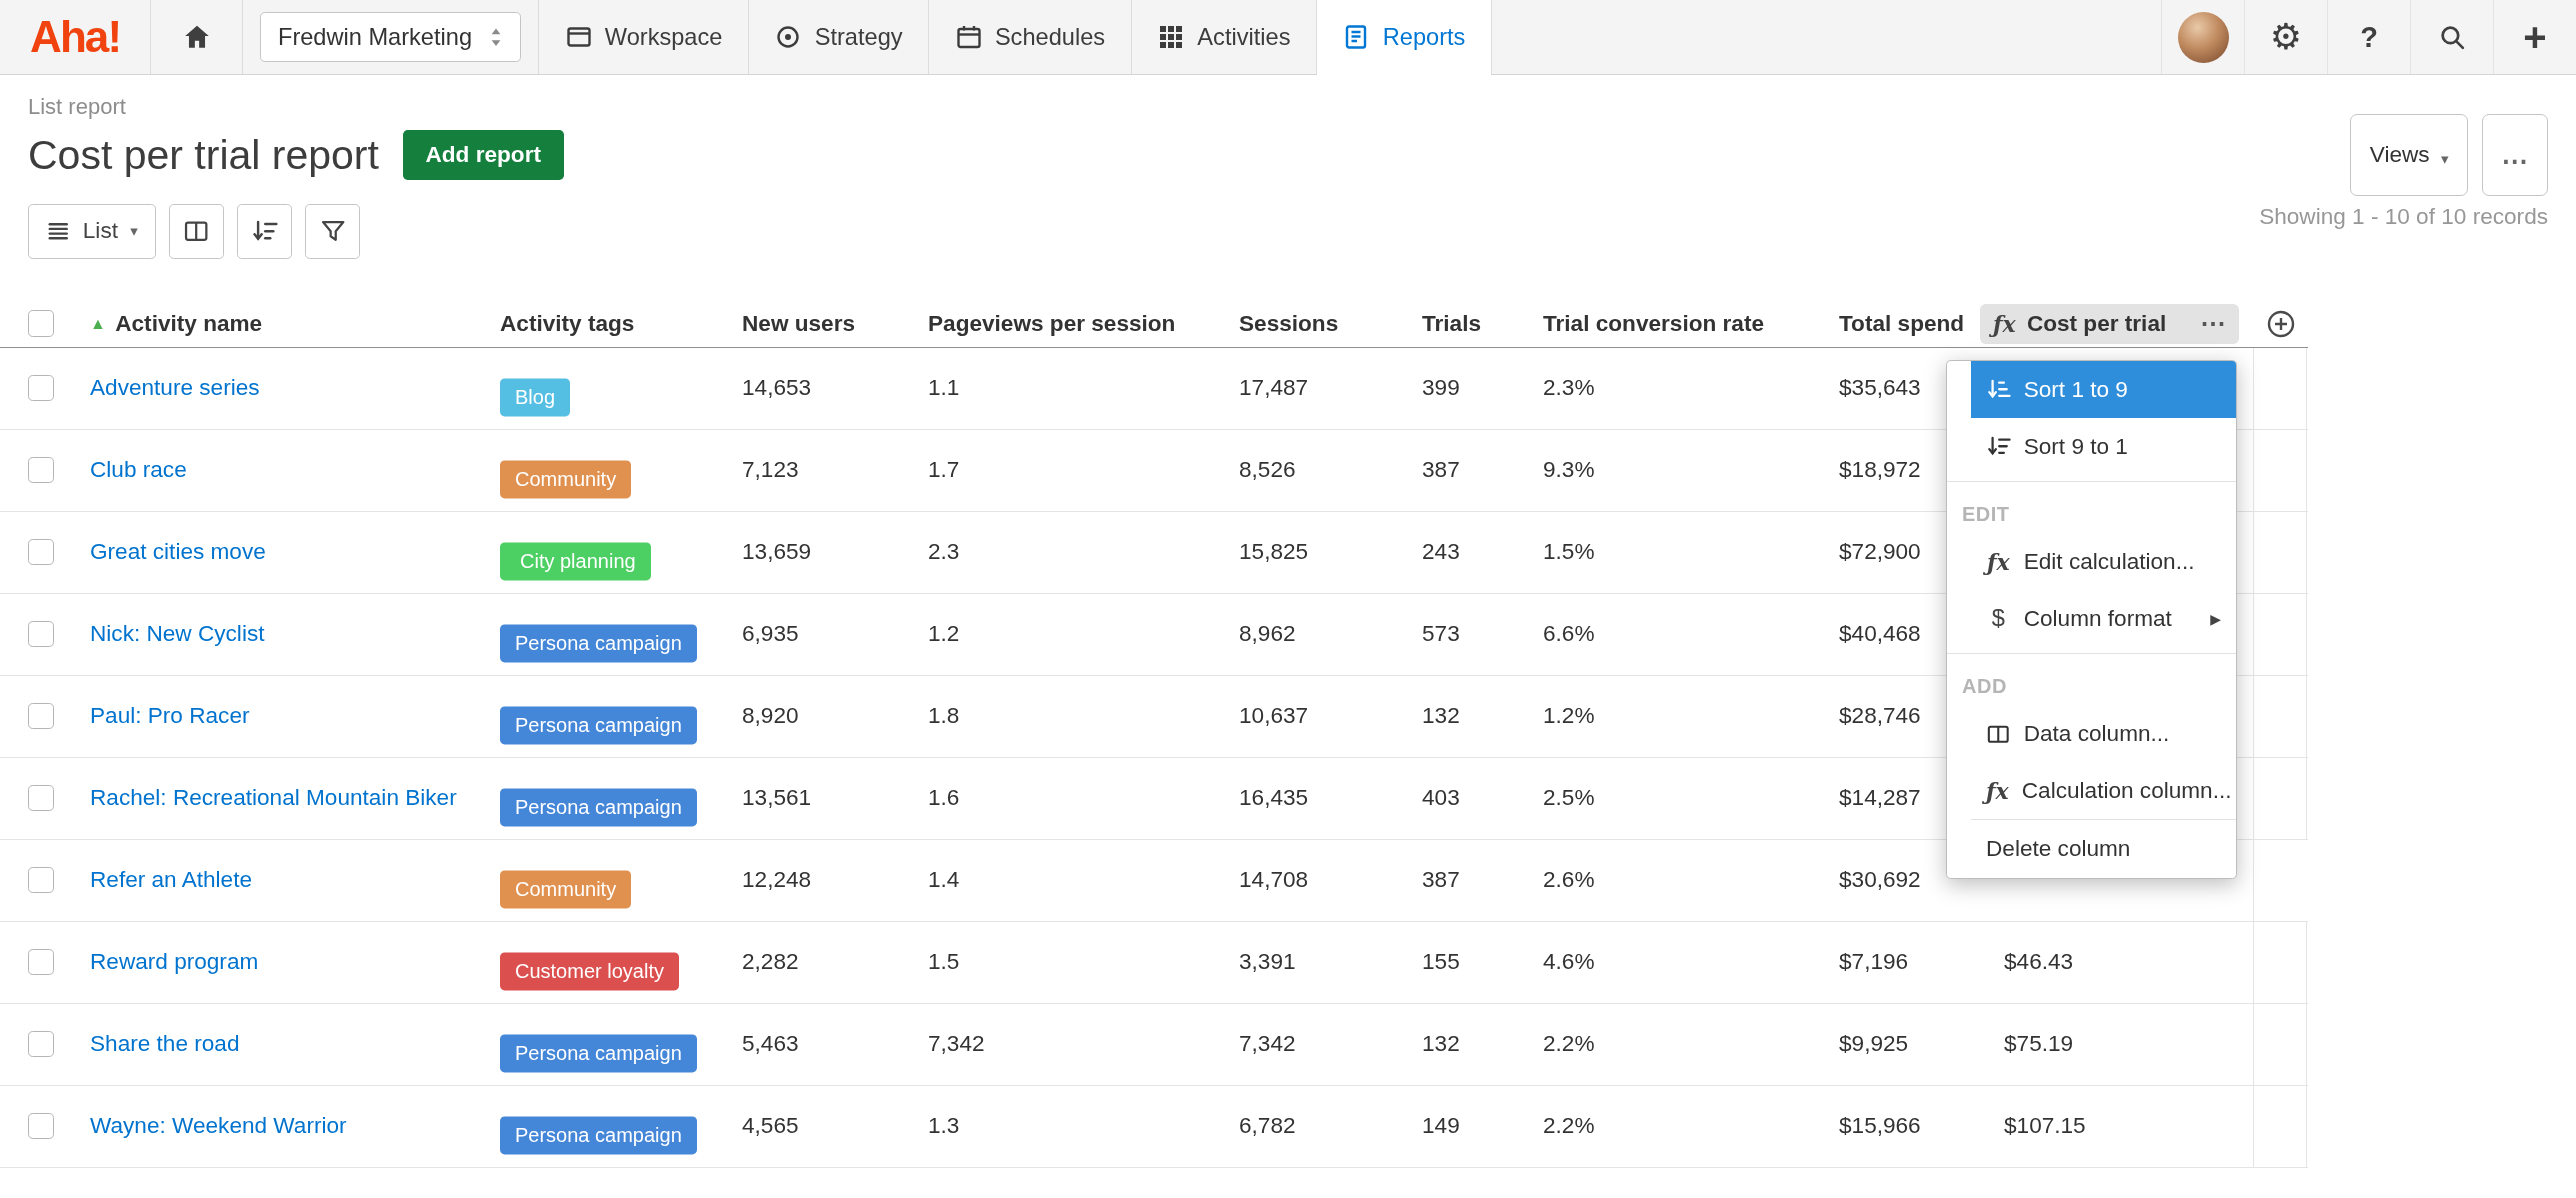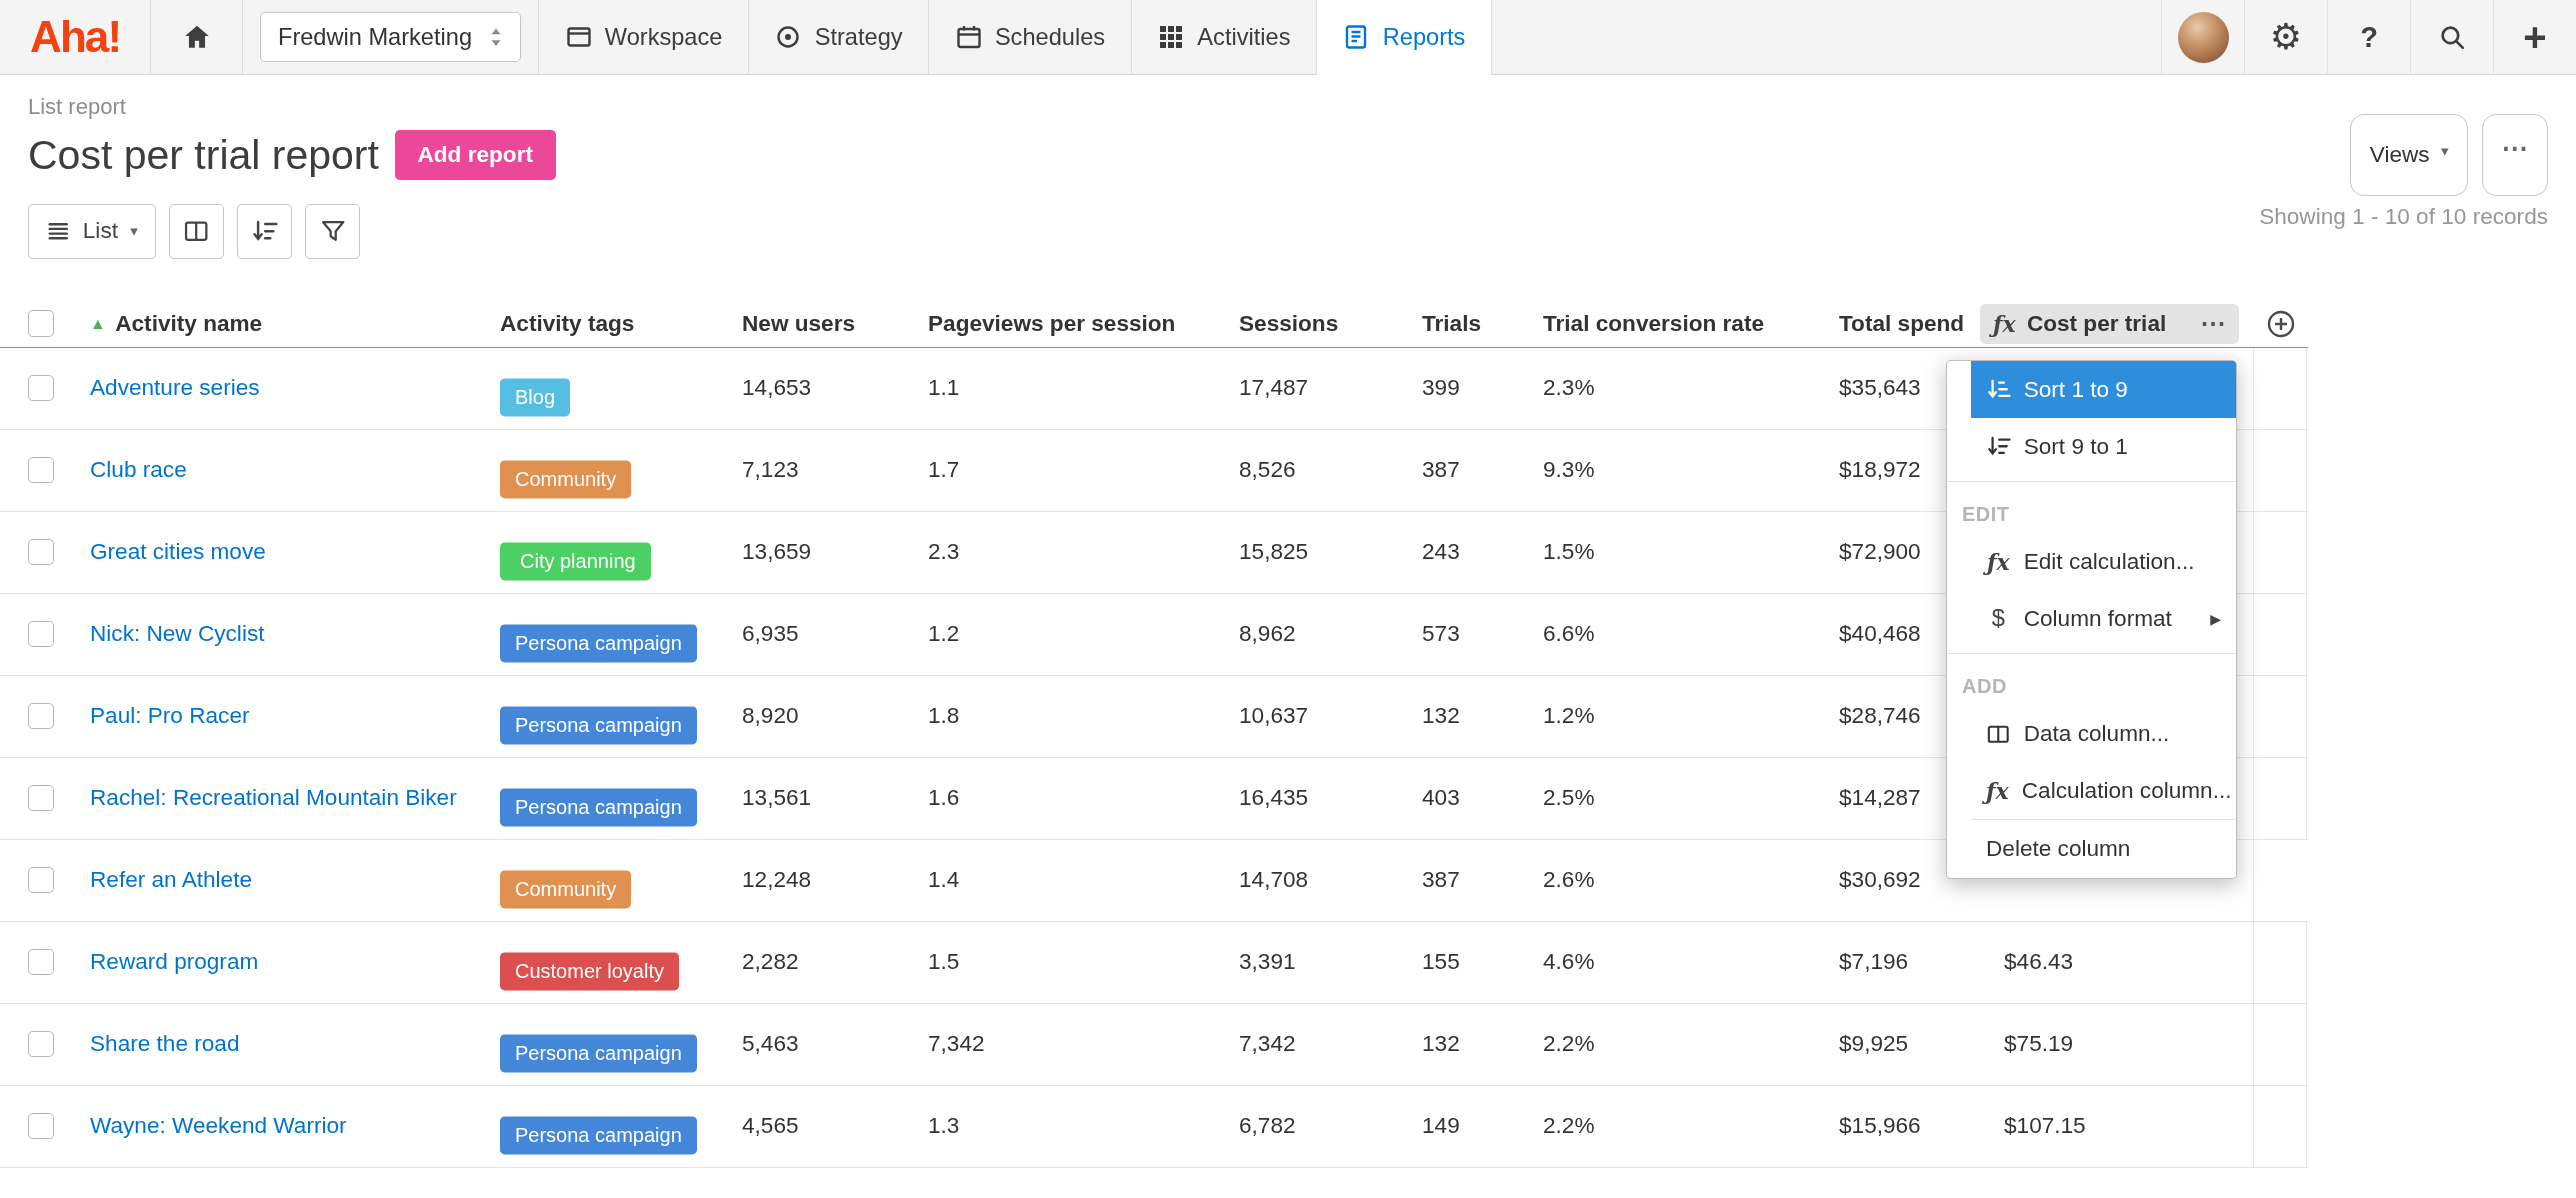--- a/index.html
+++ b/index.html
@@ -58,29 +58,29 @@
   .gear-glyph { font-size: 36px; line-height: 1; }
   .question-glyph { font-size: 29px; font-weight: bold; }
   .plus-glyph { font-size: 40px; font-weight: bold; line-height: 1; }
 
   
   .page-header { padding: 19px 28px 0 28px; }
   .report-type { font-size: 22px; color: #8d8d8d; }
   .title-row { display: flex; align-items: center; margin-top: 7.5px; height: 55px; }
   .page-title { font-size: 41px; font-weight: 400; color: #3d3d3d; white-space: nowrap; }
   .add-report-btn {
-    margin-left: 16px; background: #ec4899; color: #fff;
+    margin-left: 24px; background: #15803d; color: #fff;
     font-size: 22.6px; font-weight: bold; border: none; border-radius: 4.7px;
     padding: 12.3px 22.6px; cursor: pointer; font-family: inherit;
   }
   .header-right { margin-left: auto; display: flex; gap: 13.2px; }
   .views-btn, .more-btn {
-    background: #fff; border: 0.9px solid #c5c5c5; border-radius: 14px;
+    background: #fff; border: 0.9px solid #c5c5c5; border-radius: 7px;
     font-size: 22.6px; color: #333; padding: 27px 19px;
-    display: flex; align-items: flex-start; gap: 11.3px; cursor: pointer; font-family: inherit;
+    display: flex; align-items: flex-end; gap: 11.3px; cursor: pointer; font-family: inherit;
   }
   .caret { font-size: 15px; color: #666; }
   .ellipsis { font-size: 26.4px; font-weight: bold; color: #666; line-height: 0.5; }
 
   
   .toolbar { display: flex; align-items: flex-start; gap: 13.2px; padding: 21px 28px 0 28px; }
   .tb-btn {
     height: 55px; background: #fff; border: 0.9px solid #c5c5c5; border-radius: 4.7px;
     display: flex; align-items: center; justify-content: center;
     color: #444; cursor: pointer; font-family: inherit;

